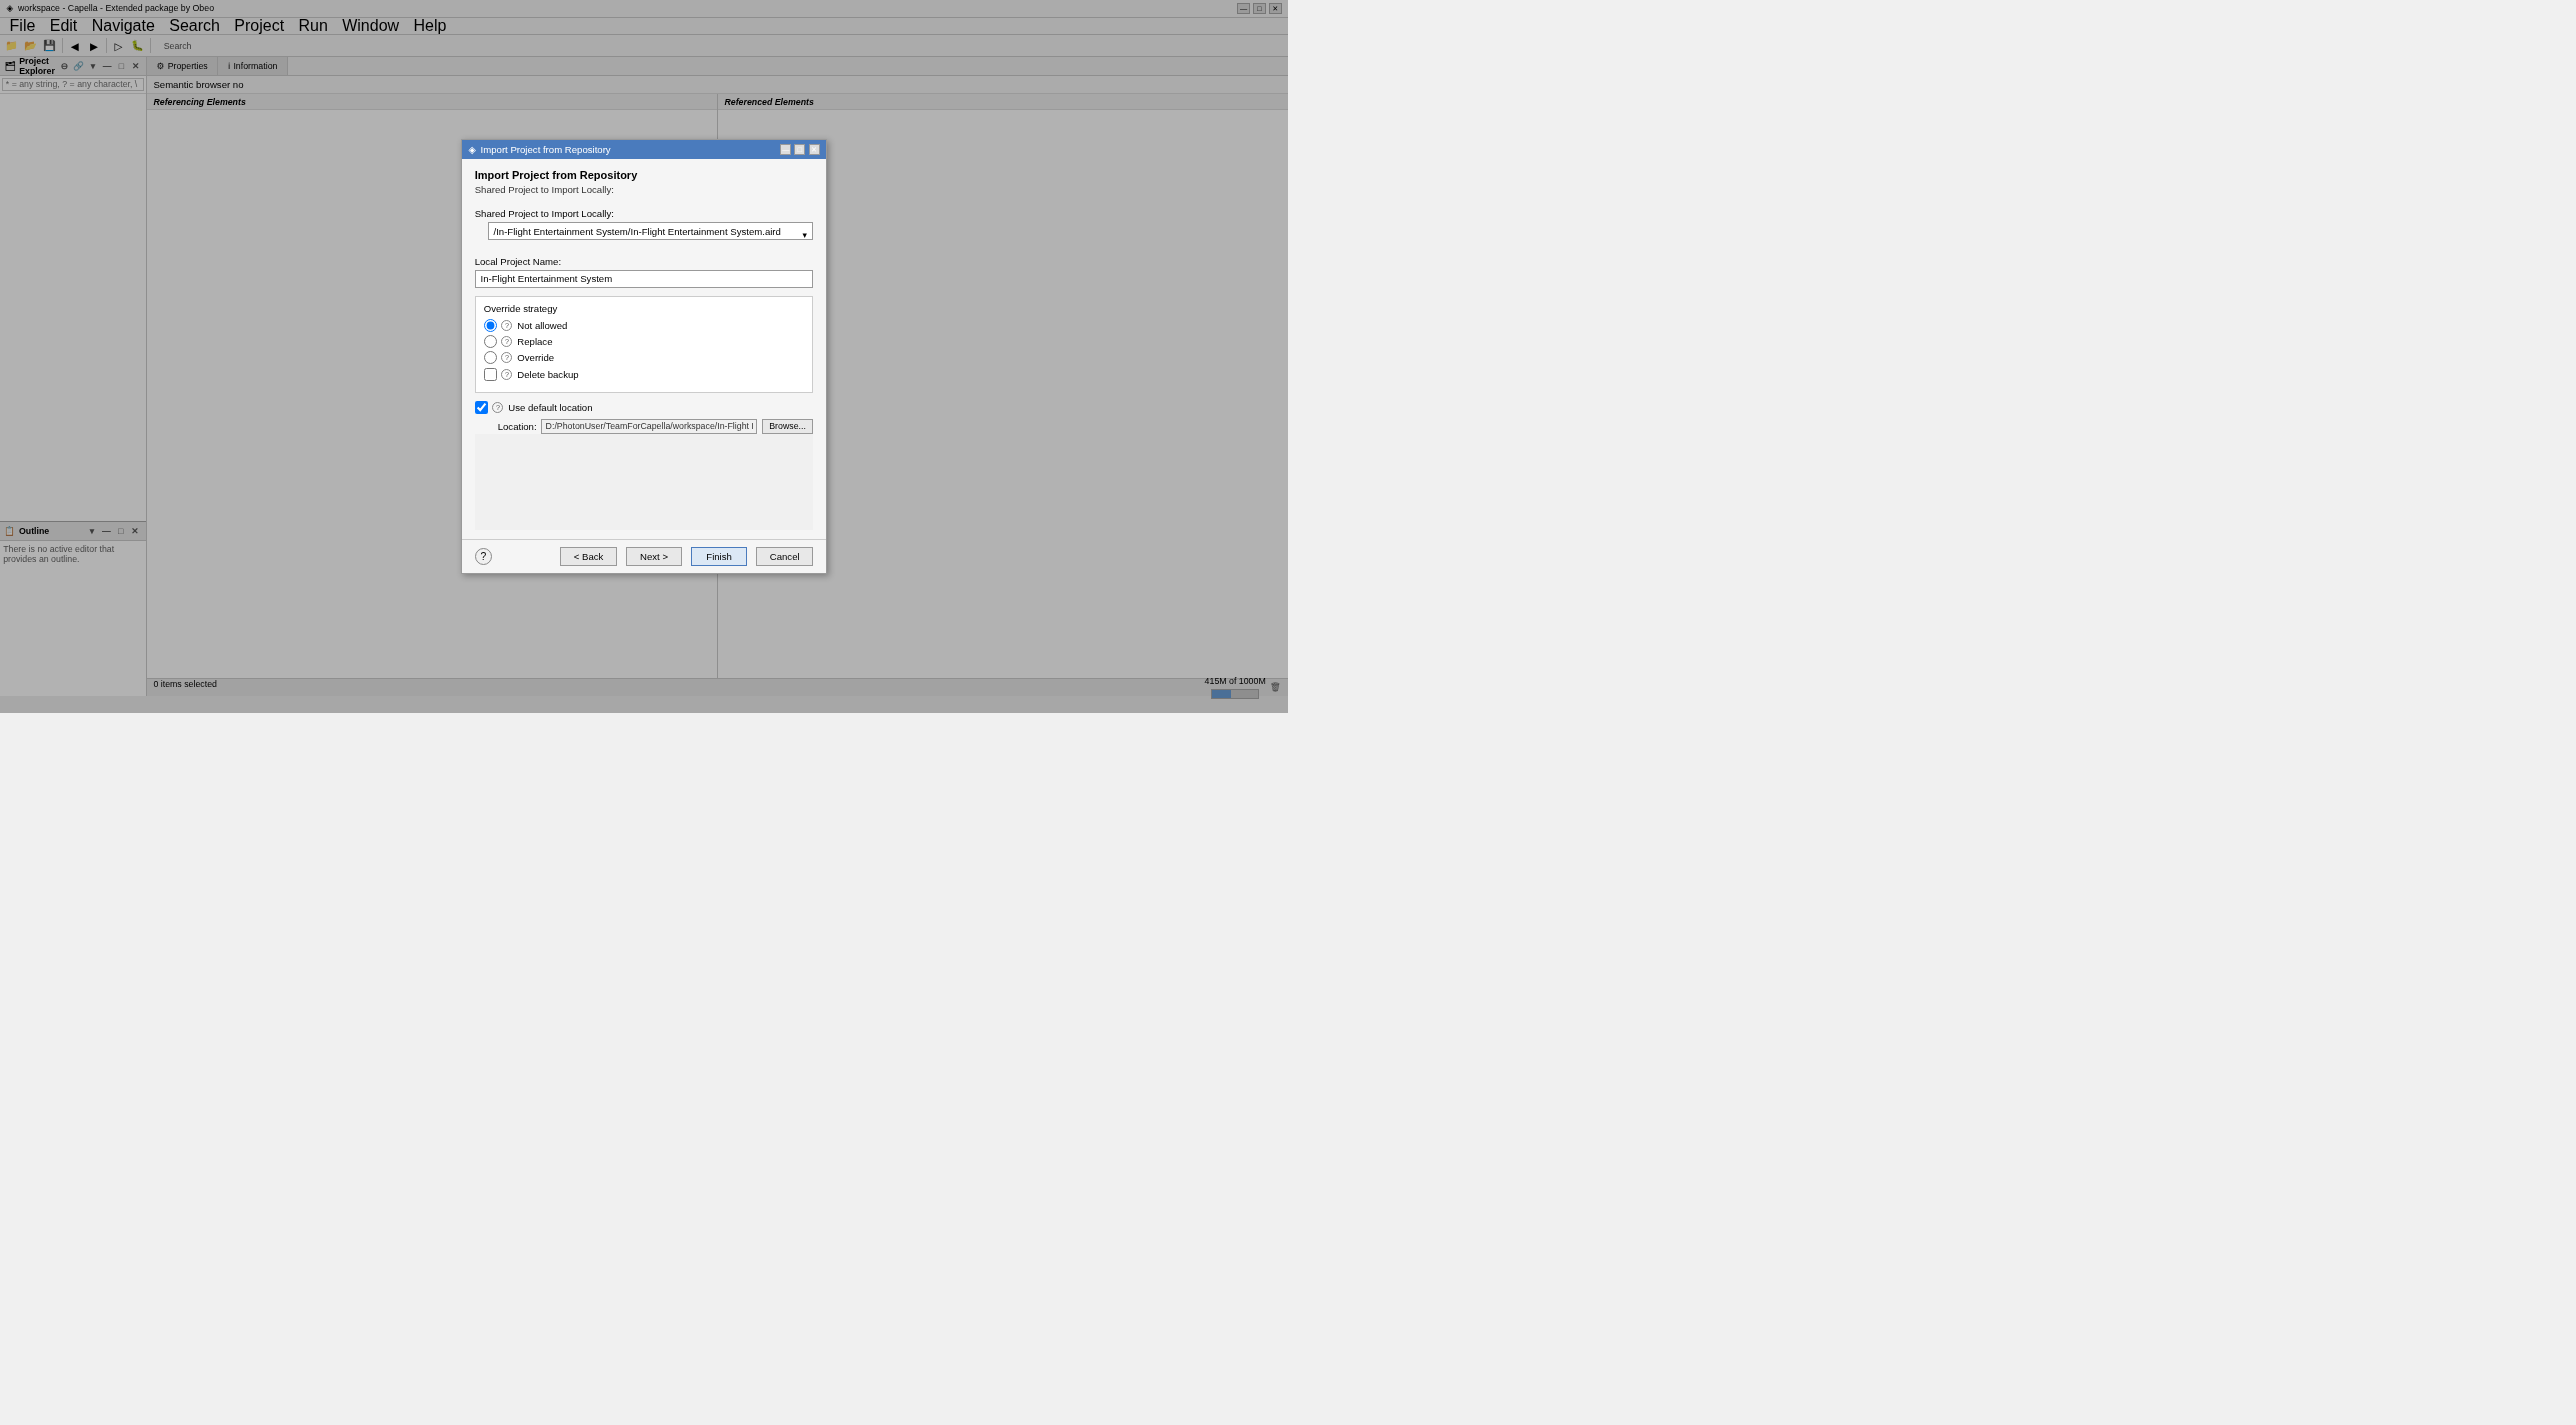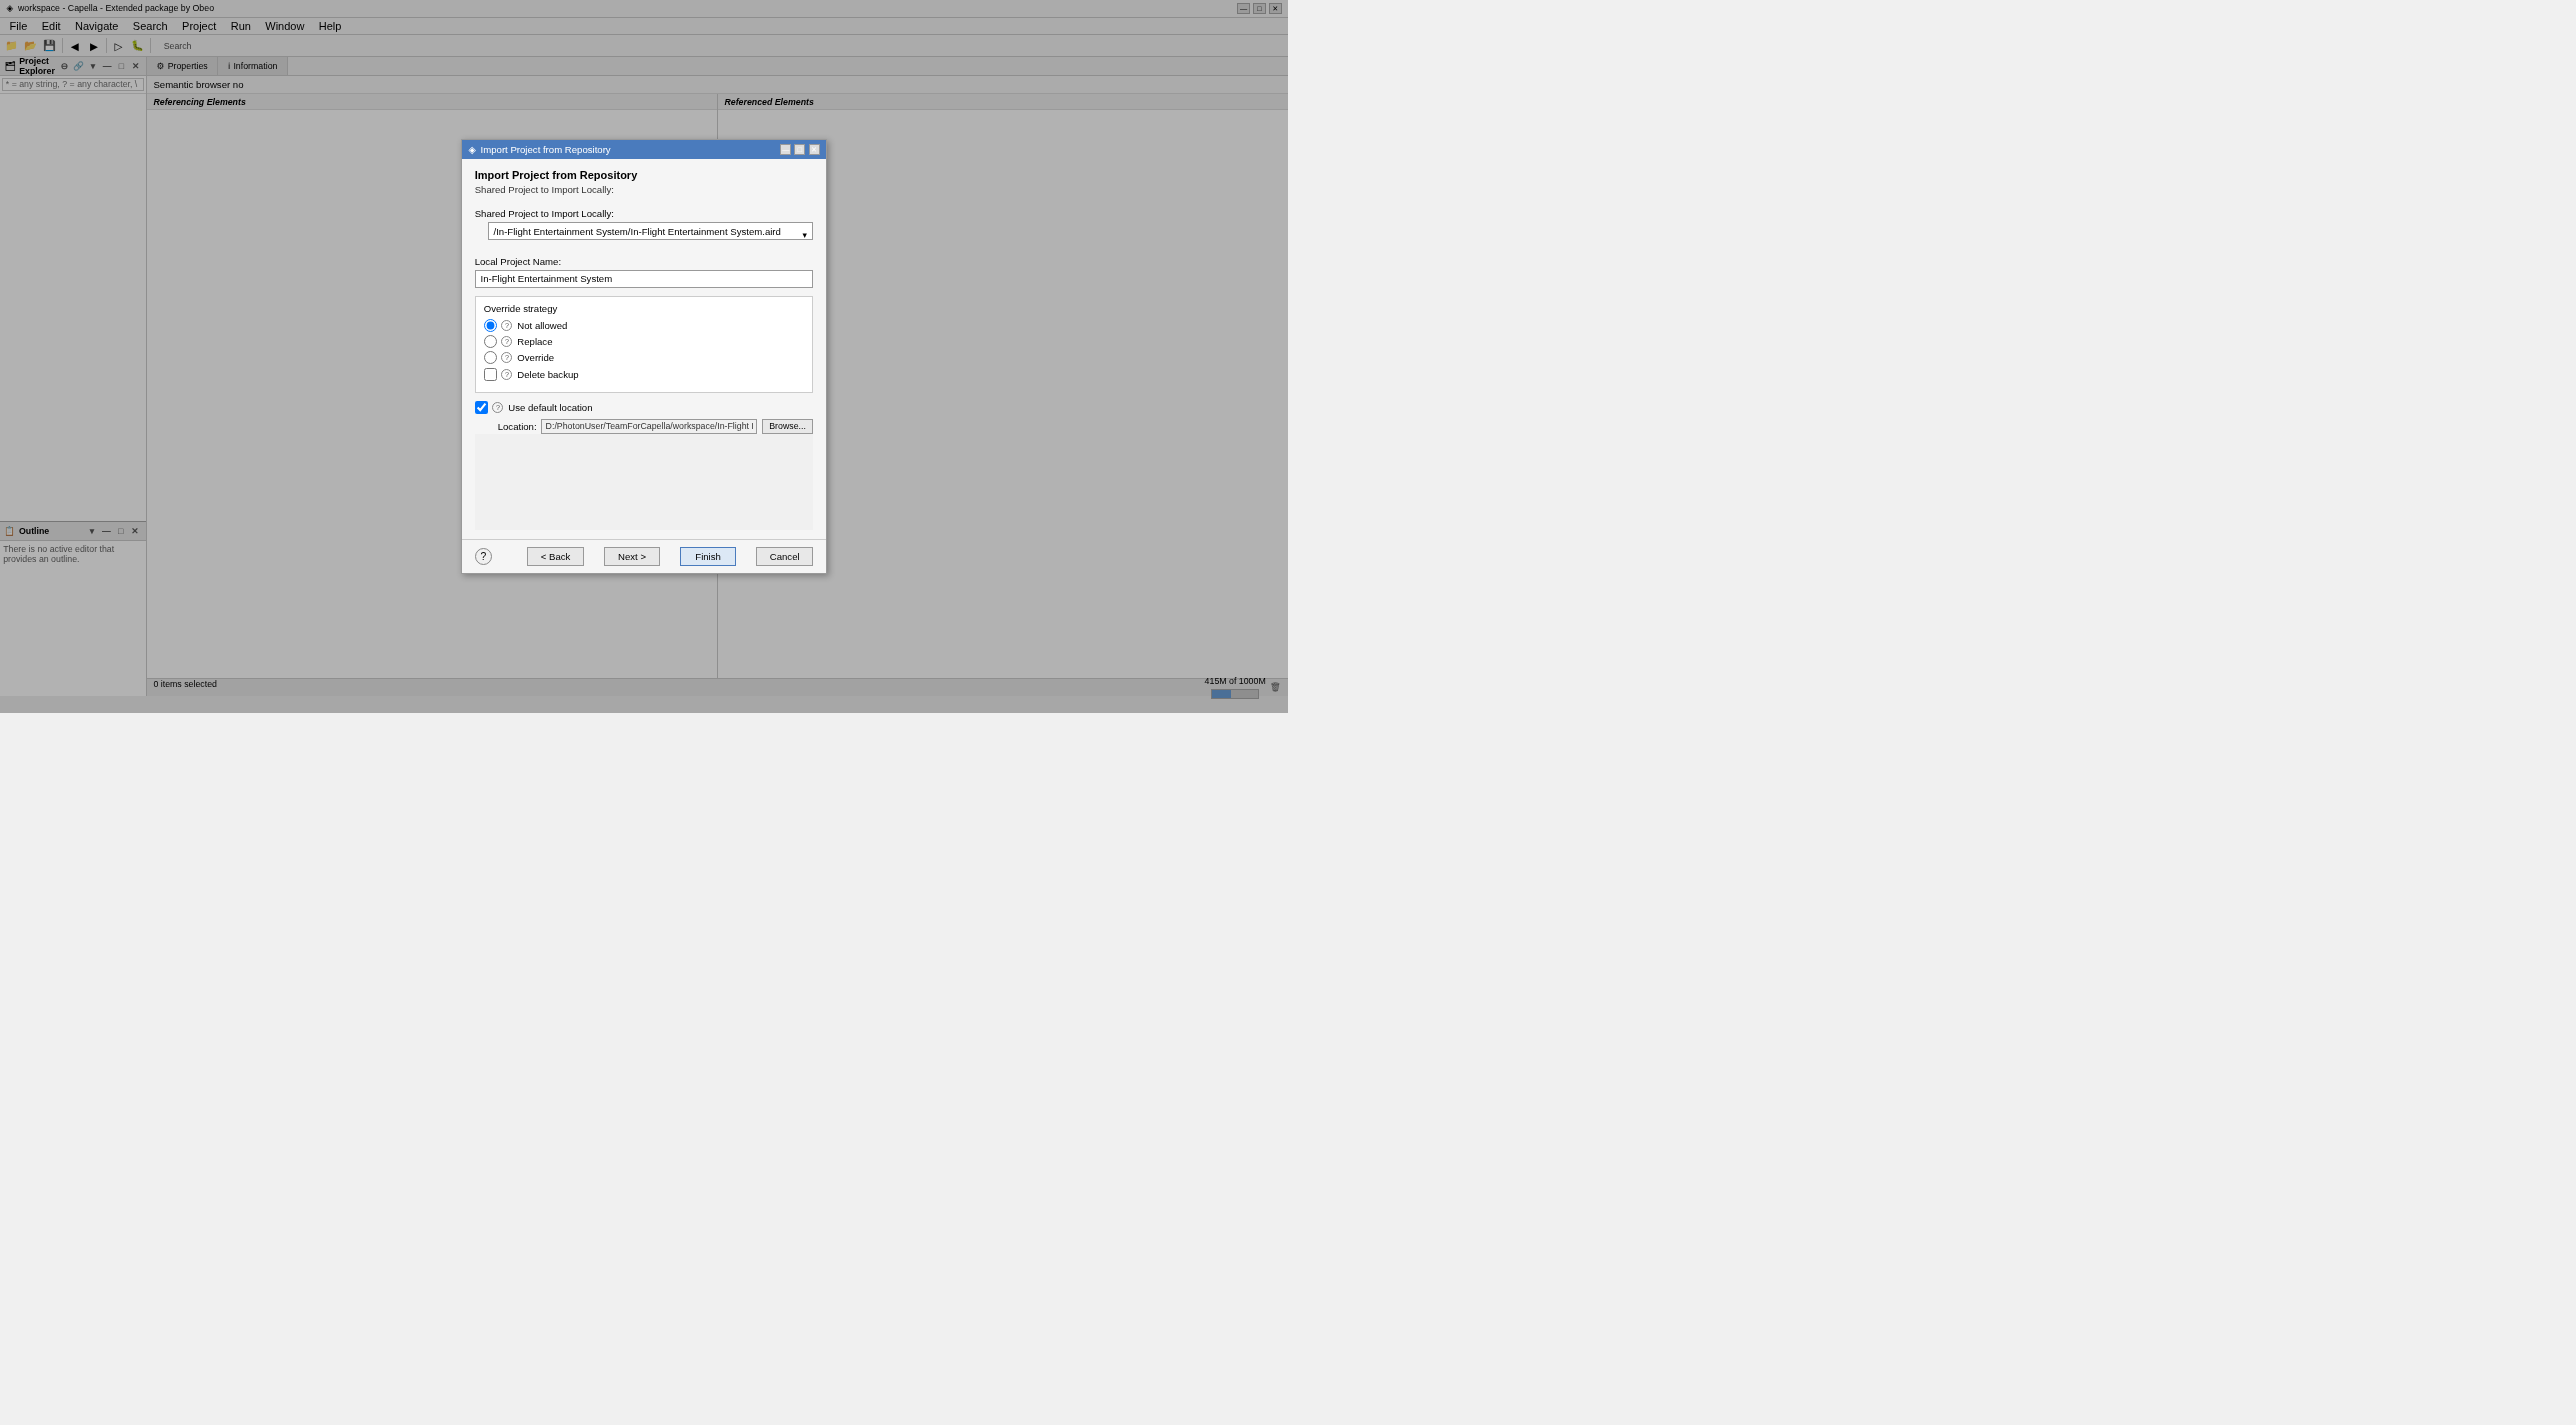--- a/index.html
+++ b/index.html
@@ -51,21 +51,21 @@
       background: #f5f5f5;
       border-bottom: 0.8px solid #ccc;
       height: 17.5px;
       display: flex;
       align-items: center;
       padding: 0 3.2px;
       gap: 1.6px;
     }
     .menu-item {
       padding: 1.6px 6.4px;
-      font-size: 11px;
+      font-size: 16px;
       cursor: pointer;
     }
 
     
     .toolbar {
       background: #f5f5f5;
       border-bottom: 0.8px solid #ccc;
       height: 22px;
       display: flex;
       align-items: center;
@@ -412,21 +412,21 @@
     
     .dialog-footer {
       display: flex;
       align-items: center;
       justify-content: space-between;
       padding: 6.4px 12.7px;
       border-top: 0.8px solid #ccc;
     }
     .dialog-footer-right {
       display: flex;
-      gap: 20px;
+      gap: 9px;
     }
     .dialog-btn {
       padding: 3.2px 12.7px;
       border: 0.8px solid #999;
       background: #e8e8e8;
       font-size: 9.6px;
       cursor: pointer;
       min-width: 56px;
       text-align: center;
     }

